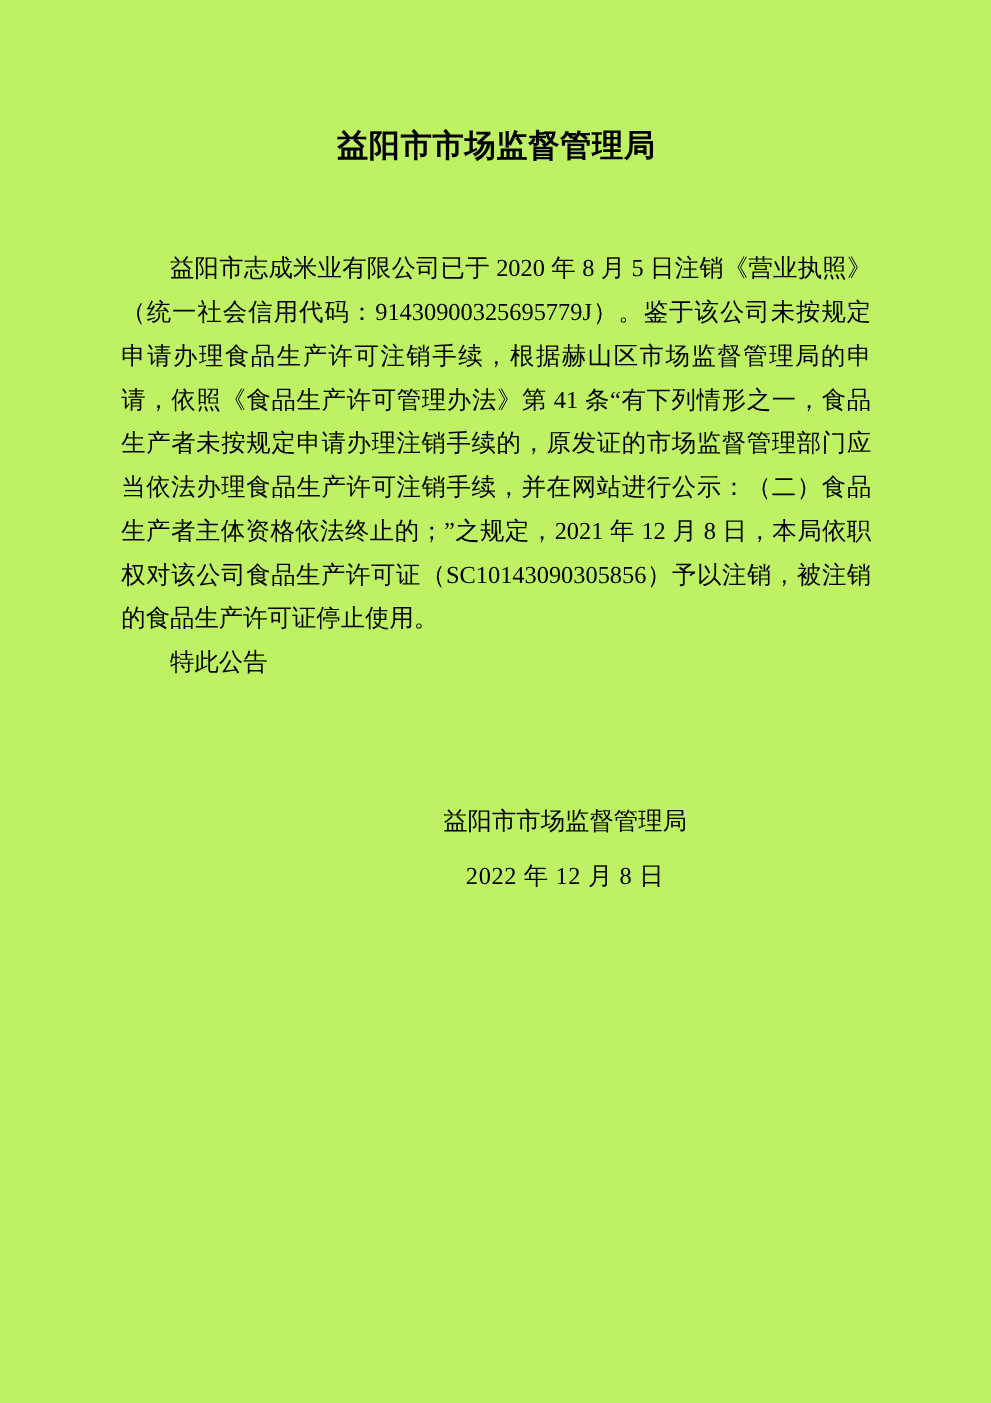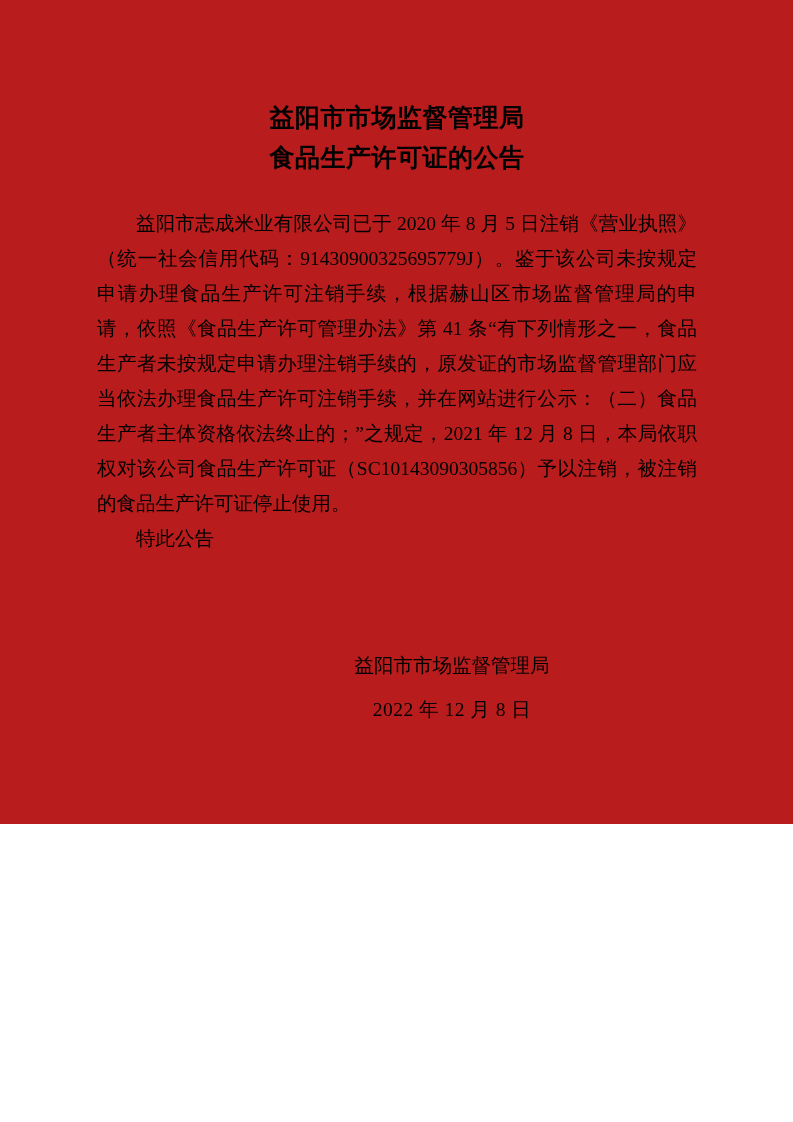--- a/index.html
+++ b/index.html
@@ -10,24 +10,24 @@
   body {
     width: 793px;
     height: 1122px;
     font-family: "Liberation Serif", "DejaVu Serif", serif;
     color: #000000;
     overflow: hidden;
   }
   .page {
     position: relative;
     width: 793px;
-    height: 824px;
+    height: 1122px;
     box-sizing: border-box;
     padding: 0;
-    background: #b91c1c;
+    background: #bef264;
     text-decoration: underline;
   }
   .doc-body {
     position: absolute;
     left: 97px;
     top: 0;
     width: 600px;
   }
   .title-block {
     margin-top: 98px;
@@ -41,21 +41,21 @@
     display: block;
     white-space: nowrap;
   }
   .para {
     font-size: 19.5px;
     line-height: 35px;
     text-align: justify;
     text-justify: inter-ideograph;
   }
   .para.first {
-    margin-top: 28px;
+    margin-top: 60px;
     text-indent: 39px;
   }
   .para.second {
     text-indent: 39px;
   }
   .signature-block {
     margin-top: 88px;
     text-align: center;
     font-size: 19.5px;
     line-height: 44px;
@@ -70,21 +70,20 @@
   }
 </style>
 </head>
 <body>
 
 <div class="page">
   <div class="doc-body">
 
     <div class="title-block">
       <span class="title-line">益阳市市场监督管理局</span>
-      <span class="title-line">食品生产许可证的公告</span>
     </div>
 
     <div class="para first">益阳市志成米业有限公司已于 2020 年 8 月 5 日注销《营业执照》（统一社会信用代码：91430900325695779J）。鉴于该公司未按规定申请办理食品生产许可注销手续，根据赫山区市场监督管理局的申请，依照《食品生产许可管理办法》第 41 条“有下列情形之一，食品生产者未按规定申请办理注销手续的，原发证的市场监督管理部门应当依法办理食品生产许可注销手续，并在网站进行公示：（二）食品生产者主体资格依法终止的；”之规定，2021 年 12 月 8 日，本局依职权对该公司食品生产许可证（SC10143090305856）予以注销，被注销的食品生产许可证停止使用。</div>
 
     <div class="para second">特此公告</div>
 
     <div class="signature-block">
       <span class="sign-line">益阳市市场监督管理局</span>
       <span class="sign-line sign-date">2022 年 12 月 8 日</span>
     </div>

